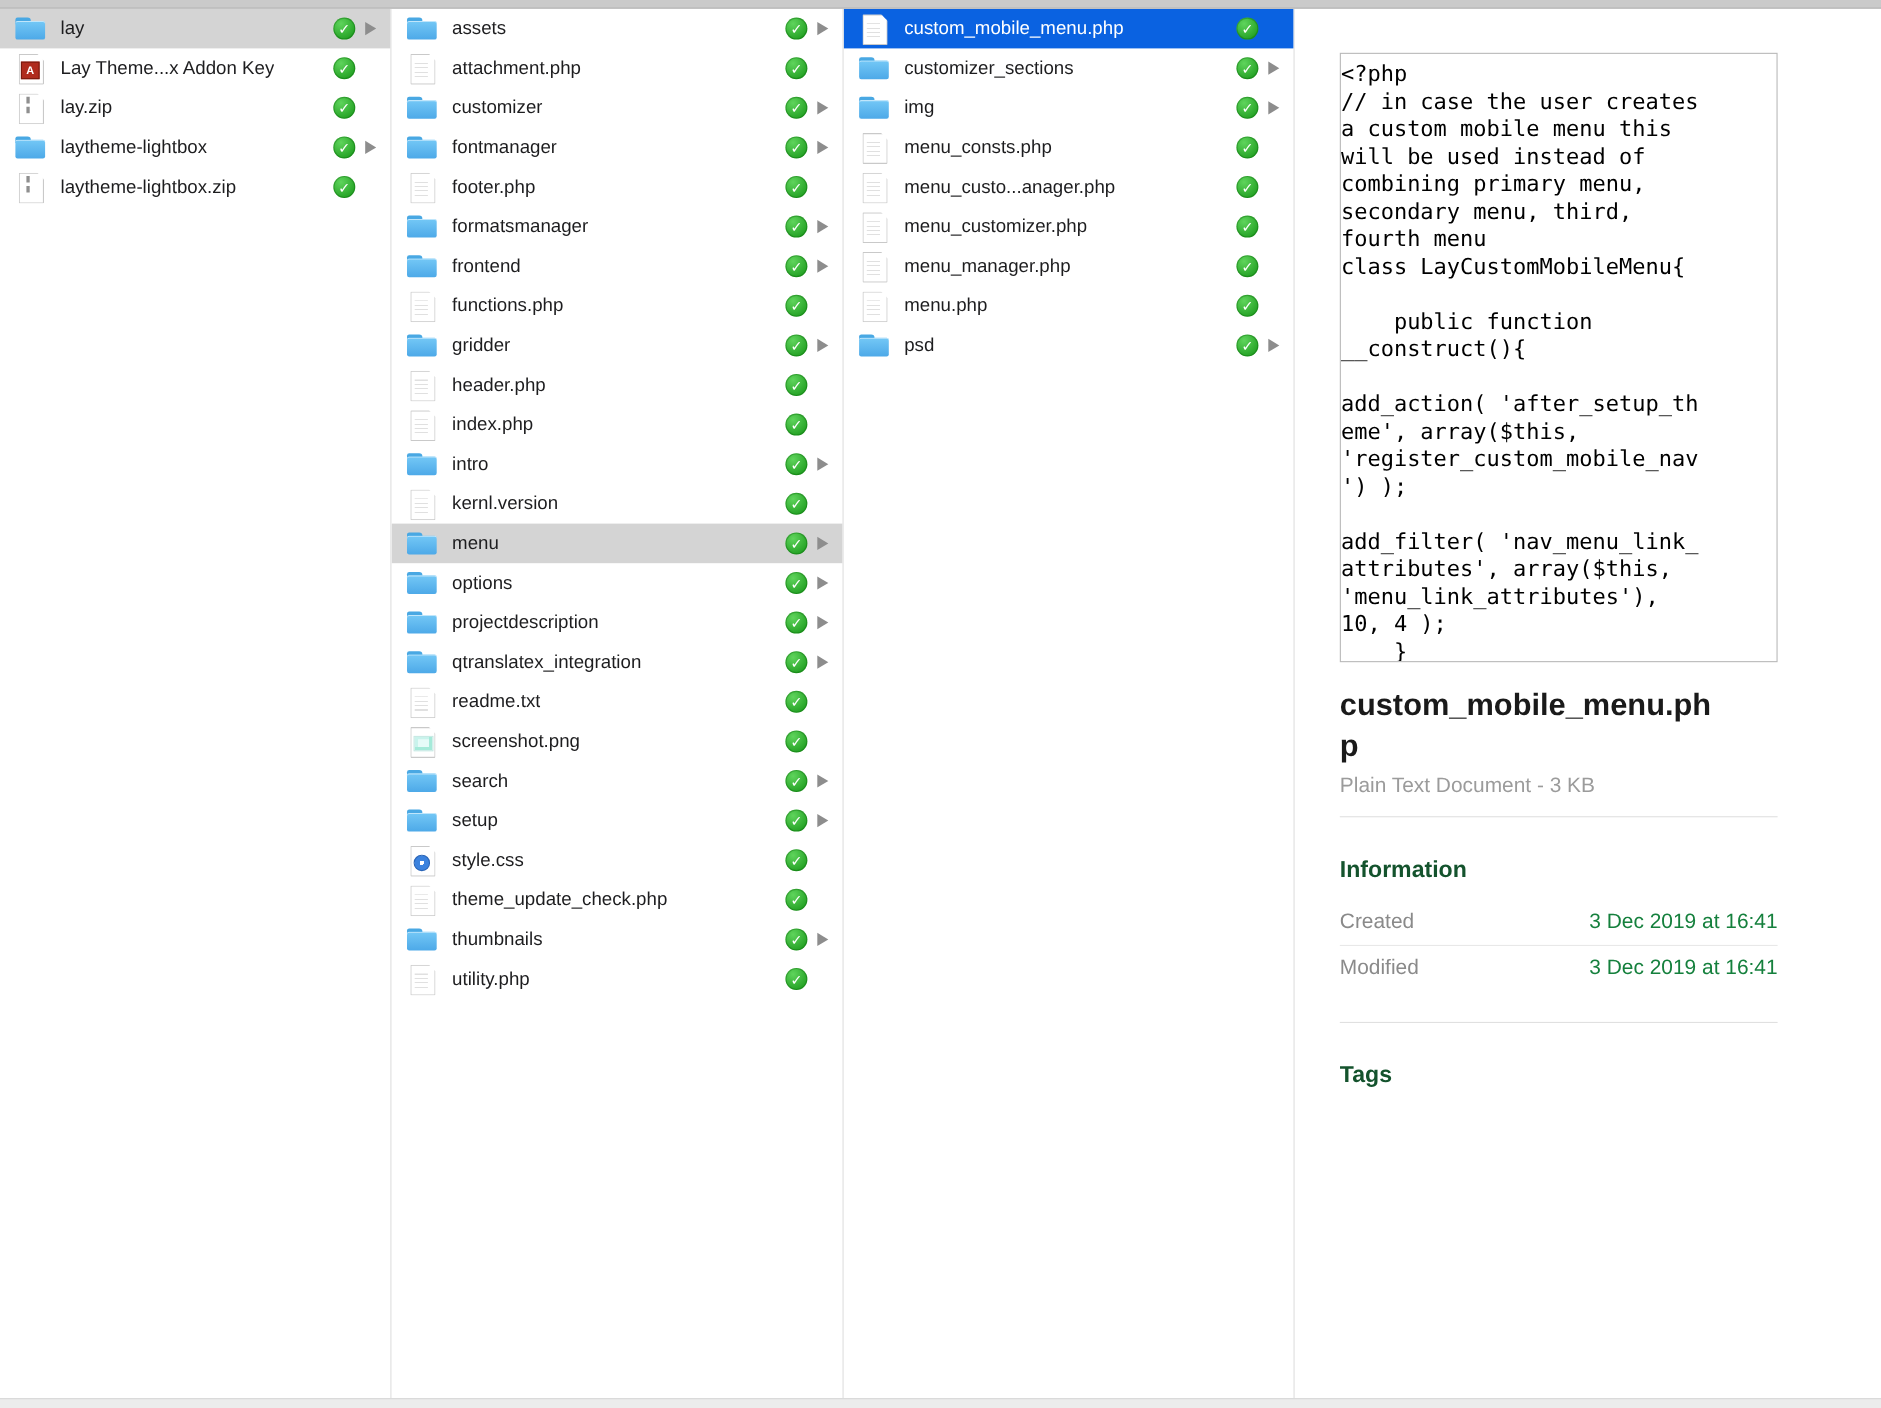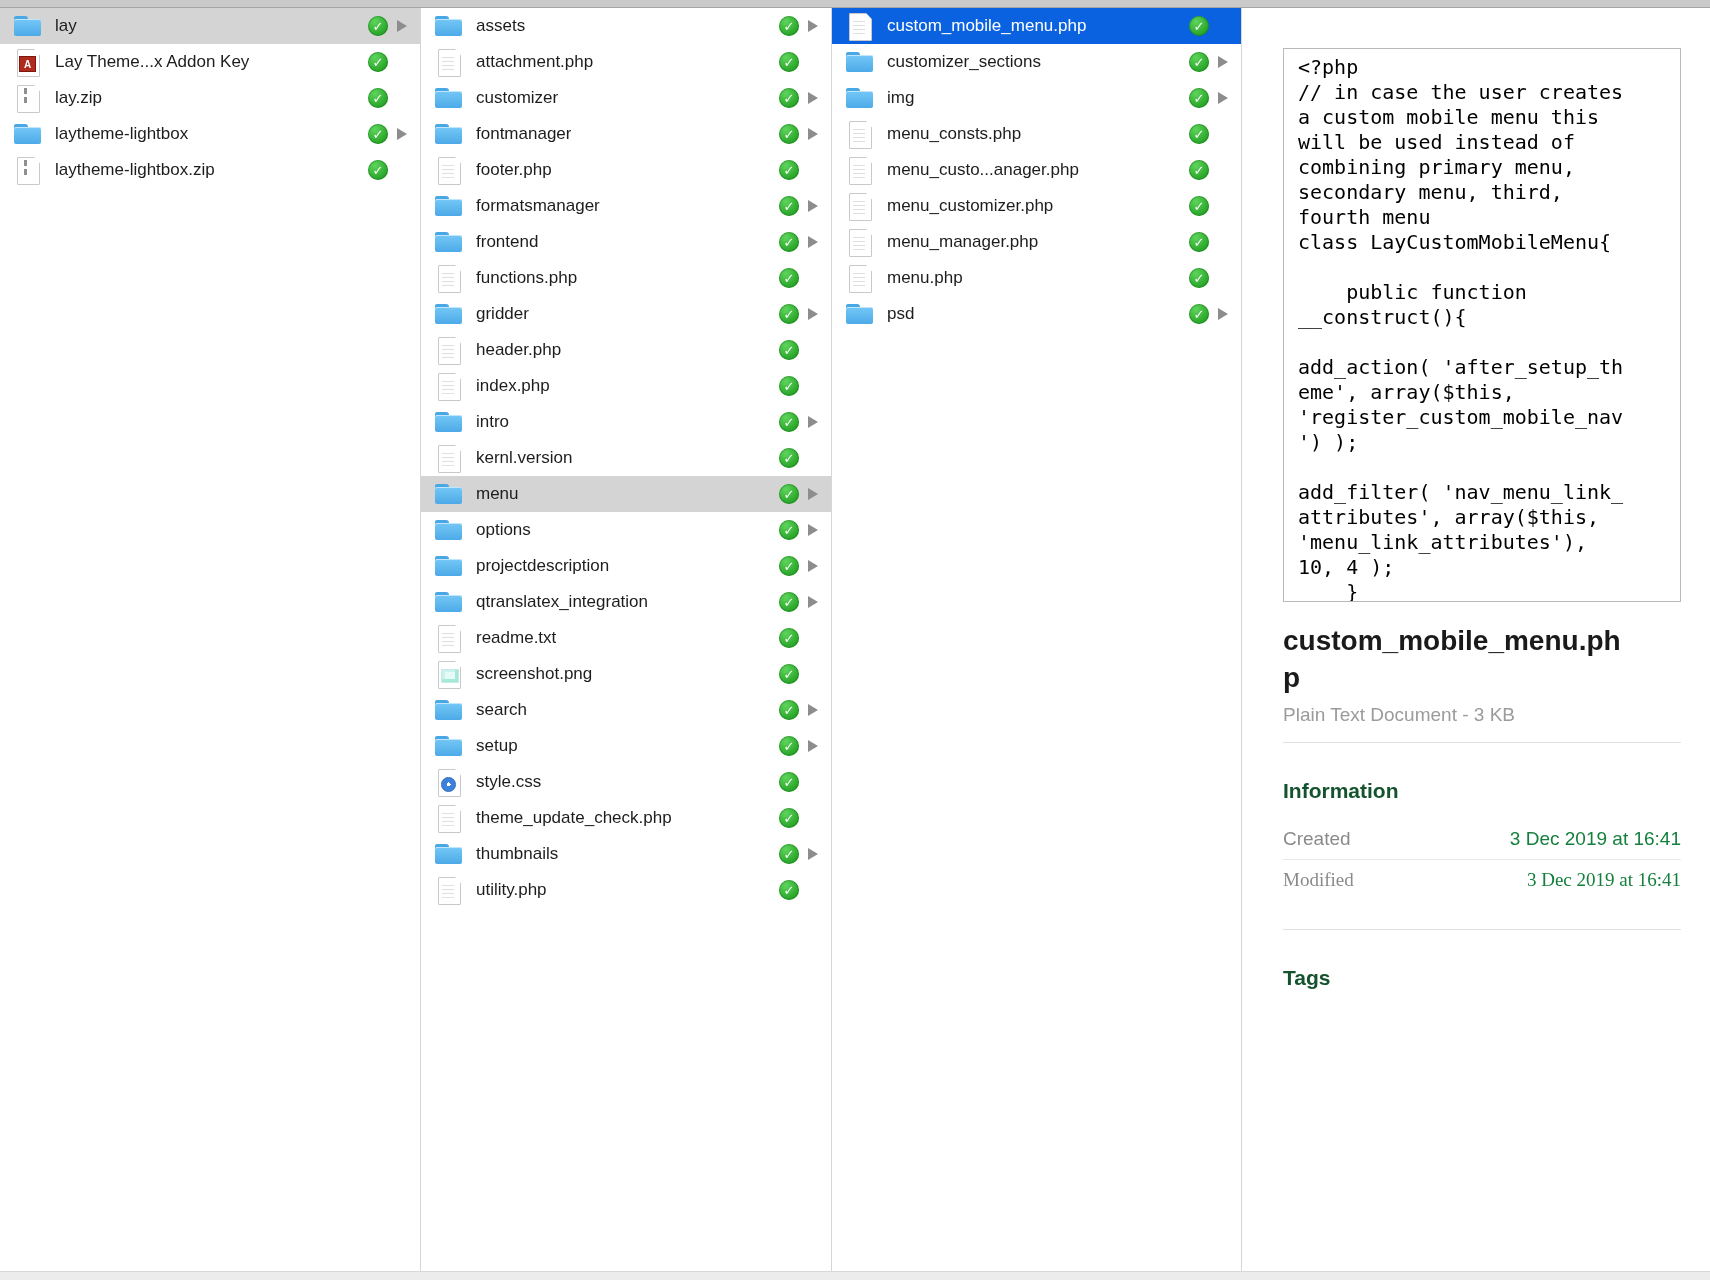--- a/index.html
+++ b/index.html
@@ -14,21 +14,21 @@
     --divider:#d6d6d6;
   }
   *{margin:0;padding:0;box-sizing:border-box;}
   html,body{width:1710px;height:1280px;background:#fff;overflow:hidden;}
   body{font-family:"Liberation Sans","DejaVu Sans",sans-serif;color:var(--text);}
   .window{width:1710px;height:1280px;display:flex;flex-direction:column;background:#fff;}
   .topbar{height:8px;flex:0 0 auto;background:#cacaca;border-bottom:1px solid #a6a6a6;}
   .bottombar{height:9px;flex:0 0 auto;background:#ececec;border-top:1px solid #d8d8d8;}
   .cols{flex:1;display:flex;overflow:hidden;background:#fff;}
   .col{overflow:hidden;background:#fff;border-right:1px solid var(--divider);}
-  .col1{width:421px;}
+  .col1{width:356px;}
   .col2{width:411px;}
   .col3{width:410px;}
   .col .inner{padding-top:0px;}
   .row{display:flex;align-items:center;height:36px;padding:0 8px 0 13px;}
   .col2 .row,.col3 .row{}
   .row.sel-gray{background:var(--selection-gray);}
   .row.sel-blue{background:var(--selection-blue);}
   .row.sel-blue .lbl{color:#fff;}
   .lbl{font-size:17px;color:var(--text);margin-left:12px;white-space:nowrap;overflow:hidden;text-overflow:ellipsis;}
   .spacer{flex:1;}
@@ -55,30 +55,30 @@
   .badge{width:20px;height:20px;border-radius:50%;flex:0 0 20px;margin-right:9px;
     background:radial-gradient(circle at 35% 28%,#5fd45c,#27a427 72%);
     box-shadow:inset 0 0 0 1px rgba(0,90,0,.3);
     display:flex;align-items:center;justify-content:center;}
   .badge::after{content:"✓";color:#fff;font-size:13px;font-weight:bold;line-height:1;}
   .arrow{width:15px;height:16px;flex:0 0 15px;display:flex;align-items:center;}
   .arrow.has::after{content:"";border-left:10px solid var(--arrow-gray);border-top:6px solid transparent;border-bottom:6px solid transparent;}
   
   .preview{flex:1;background:#fff;padding:40px 0 0 41px;overflow:hidden;}
   .codebox{width:398px;height:554px;border:1px solid #b9b9b9;background:#fff;overflow:hidden;
-    padding:6px 8px 0 14px;}
+    padding:6px 8px 0 0;}
   .codebox pre{font-family:"DejaVu Sans Mono","Liberation Mono",monospace;font-size:20px;line-height:25px;
     color:#000;white-space:pre;}
   .pv-title{margin-top:20px;width:352px;font-size:28px;font-weight:bold;line-height:37px;word-break:break-all;color:#1a1a1a;}
   .pv-kind{margin-top:8px;font-size:19px;color:#9b9b9b;}
   .hr{width:398px;height:1px;background:#e0e0e0;margin-top:16px;}
   .pv-section{margin-top:36px;font-size:21px;font-weight:bold;color:#14532d;}
   .fields{width:398px;margin-top:16px;}
   .frow{display:flex;align-items:center;height:40px;}
-  .frow + .frow{border-top:1px solid #e8e8e8;font-family:Liberation Serif, serif;}
+  .frow + .frow{border-top:1px solid #e8e8e8;}
   .frow .fl{font-size:19px;color:var(--muted);}
   .frow .fv{margin-left:auto;font-size:19px;color:#15803d;}
   .hr2{width:398px;height:1px;background:#e0e0e0;margin-top:30px;}
   .addtags{margin-top:20px;font-size:19px;color:var(--placeholder);}
 </style>
 </head>
 <body>
 
 <div class="window">
   <div class="topbar"></div>

